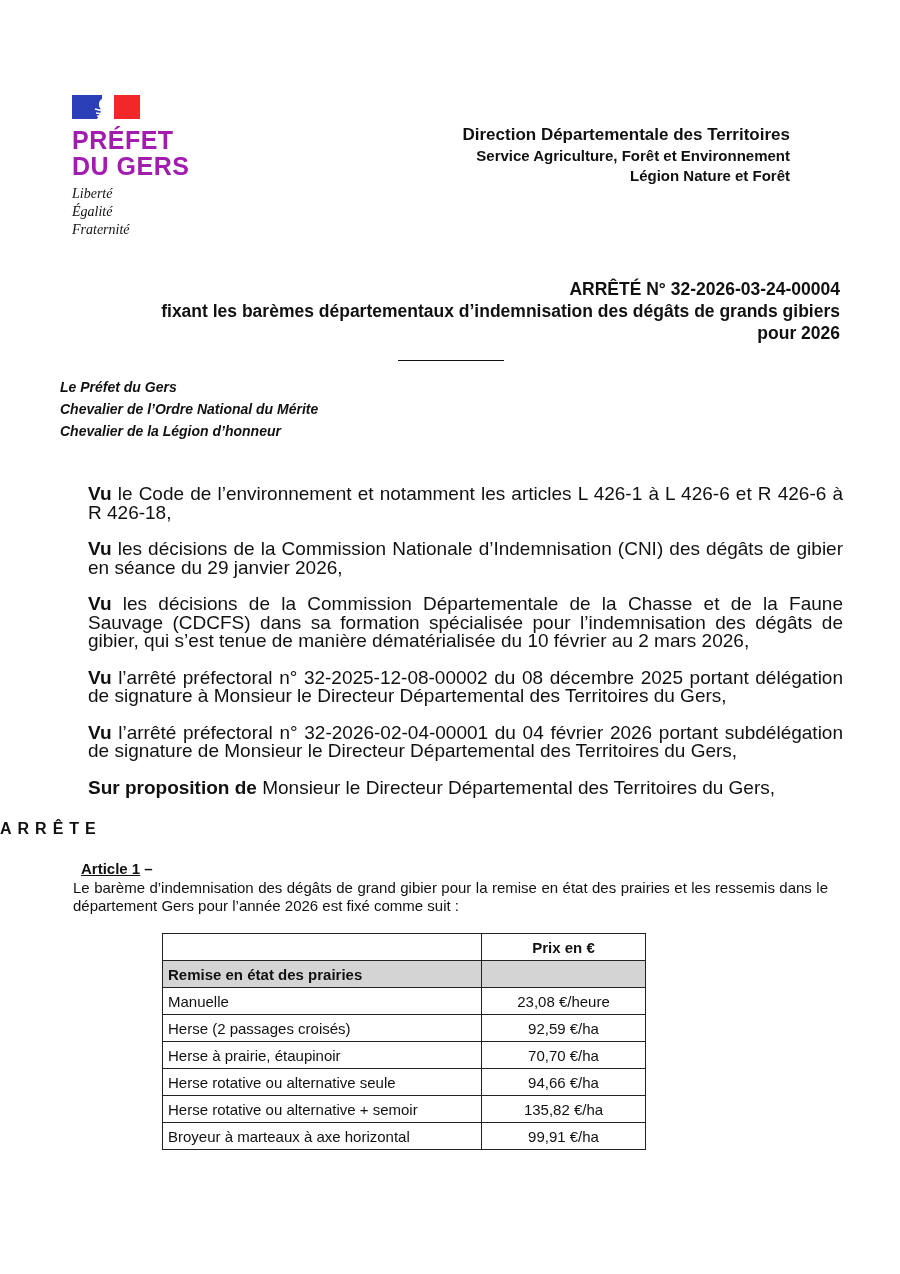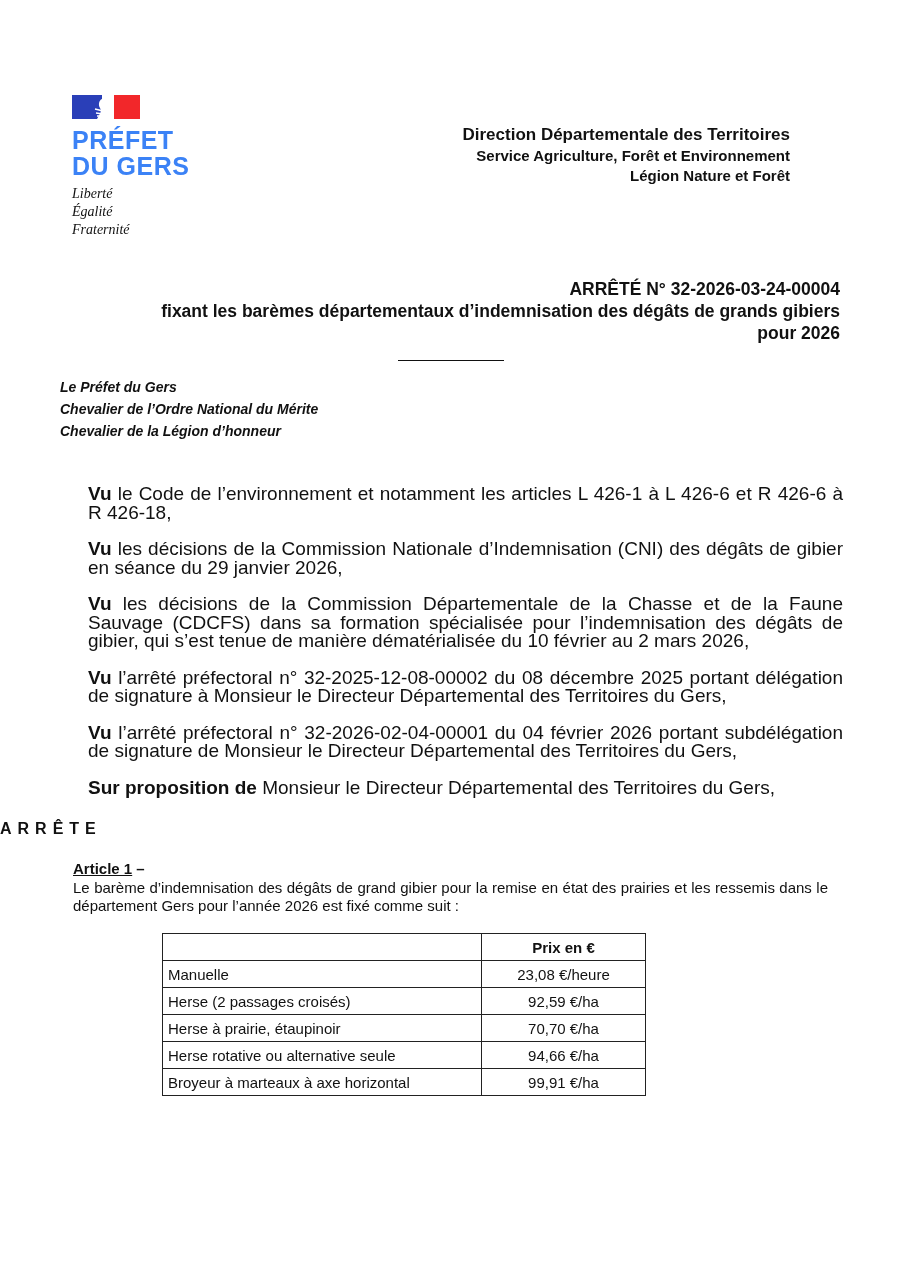--- a/index.html
+++ b/index.html
@@ -4,34 +4,34 @@
 <style>
   html, body { margin: 0; padding: 0; background: #ffffff; }
   body { width: 900px; height: 1274px; position: relative; overflow: hidden;
          font-family: "Liberation Sans", sans-serif; color: #111; }
   .logo { position: absolute; left: 72px; top: 95px; }
   .flag { width: 68px; height: 24px; position: relative; display: block; }
   .flag .blue { position: absolute; left: 0; top: 0; width: 30px; height: 24px; background: #2a3fb8; }
   .flag .white { position: absolute; left: 30px; top: 0; width: 12px; height: 24px; background: #fff; }
   .flag .red { position: absolute; left: 42px; top: 0; width: 26px; height: 24px; background: #f2272a; }
   .flag .face { position: absolute; left: 22px; top: 2px; width: 22px; height: 22px; }
-  .prefet-name { font-weight: bold; font-size: 25px; line-height: 26px; margin-top: 8px; letter-spacing: 0.5px; color: #3b82f6; }
+  .prefet-name { font-weight: bold; font-size: 25px; line-height: 26px; margin-top: 8px; letter-spacing: 0.5px; color: #a21caf; }
   .motto { font-family: "Liberation Serif", serif; font-style: italic; font-size: 14px; line-height: 18px; margin-top: 6px; color: #111; }
   .service { position: absolute; right: 110px; top: 124px; text-align: right; font-weight: bold; margin-left: 12px; }
   .service .l1 { font-size: 17px; line-height: 22px; }
   .service .l2, .service .l3 { font-size: 15px; line-height: 20px; }
   .title { position: absolute; left: 60px; width: 780px; top: 278px; text-align: right; font-weight: bold; font-size: 17.5px; line-height: 22px; }
   .sep { position: absolute; left: 398px; top: 360px; width: 106px; border-top: 1.5px solid #111; }
   .subtitle { position: absolute; left: 60px; width: 780px; top: 376px; text-align: left; font-weight: bold; font-style: italic; font-size: 14px; line-height: 22px; }
   .body { position: absolute; left: 88px; width: 755px; top: 485px; font-size: 19px; line-height: 18.5px; text-align: justify; }
   .body p { margin: 0 0 18px 0; }
   .body b { font-weight: bold; }
   .arrete { position: absolute; left: 0; width: 900px; top: 820px; text-align: left; font-weight: bold; font-size: 16px; letter-spacing: 6px; }
   .article { position: absolute; left: 73px; width: 755px; top: 860px; font-size: 15px; line-height: 18.5px; text-align: justify; }
-  .article .ahead { font-weight: bold; }
+  .article .ahead { font-weight: bold; margin-left: 8px; }
   .article .ahead u { text-decoration: underline; }
   table.bareme { position: absolute; left: 162px; top: 933px; width: 484px; border-collapse: collapse; font-size: 15px; }
   table.bareme td { border: 1.5px solid #222; height: 26px; padding: 0 5px; }
   table.bareme td.c2 { width: 153px; text-align: center; }
   table.bareme tr.cat td { background: #d4d4d4; font-weight: bold; }
   table.bareme tr.head td { font-weight: bold; }
 </style>
 </head>
 <body>
 
@@ -90,34 +90,42 @@
   <div class="ahead"><u>Article 1</u><span> –</span></div>
   <div>Le barème d’indemnisation des dégâts de grand gibier pour la remise en état des prairies et les ressemis dans le département Gers pour l’année 2026 est fixé comme suit :</div>
 </div>
 
 <table class="bareme">
   <tbody>
       <tr class="head">
     <td></td>
     <td class="c2">Prix en €</td>
   </tr>
+  <tr class="cat">
+    <td>Remise en état des prairies</td>
+    <td class="c2"></td>
+  </tr>
   <tr>
     <td>Manuelle</td>
     <td class="c2">23,08 €/heure</td>
   </tr>
   <tr>
     <td>Herse (2 passages croisés)</td>
     <td class="c2">92,59 €/ha</td>
   </tr>
   <tr>
     <td>Herse à prairie, étaupinoir</td>
     <td class="c2">70,70 €/ha</td>
   </tr>
   <tr>
     <td>Herse rotative ou alternative seule</td>
     <td class="c2">94,66 €/ha</td>
   </tr>
   <tr>
+    <td>Herse rotative ou alternative + semoir</td>
+    <td class="c2">135,82 €/ha</td>
+  </tr>
+  <tr>
     <td>Broyeur à marteaux à axe horizontal</td>
     <td class="c2">99,91 €/ha</td>
   </tr>
 </tbody>
   </table>
 
 </body></html>

